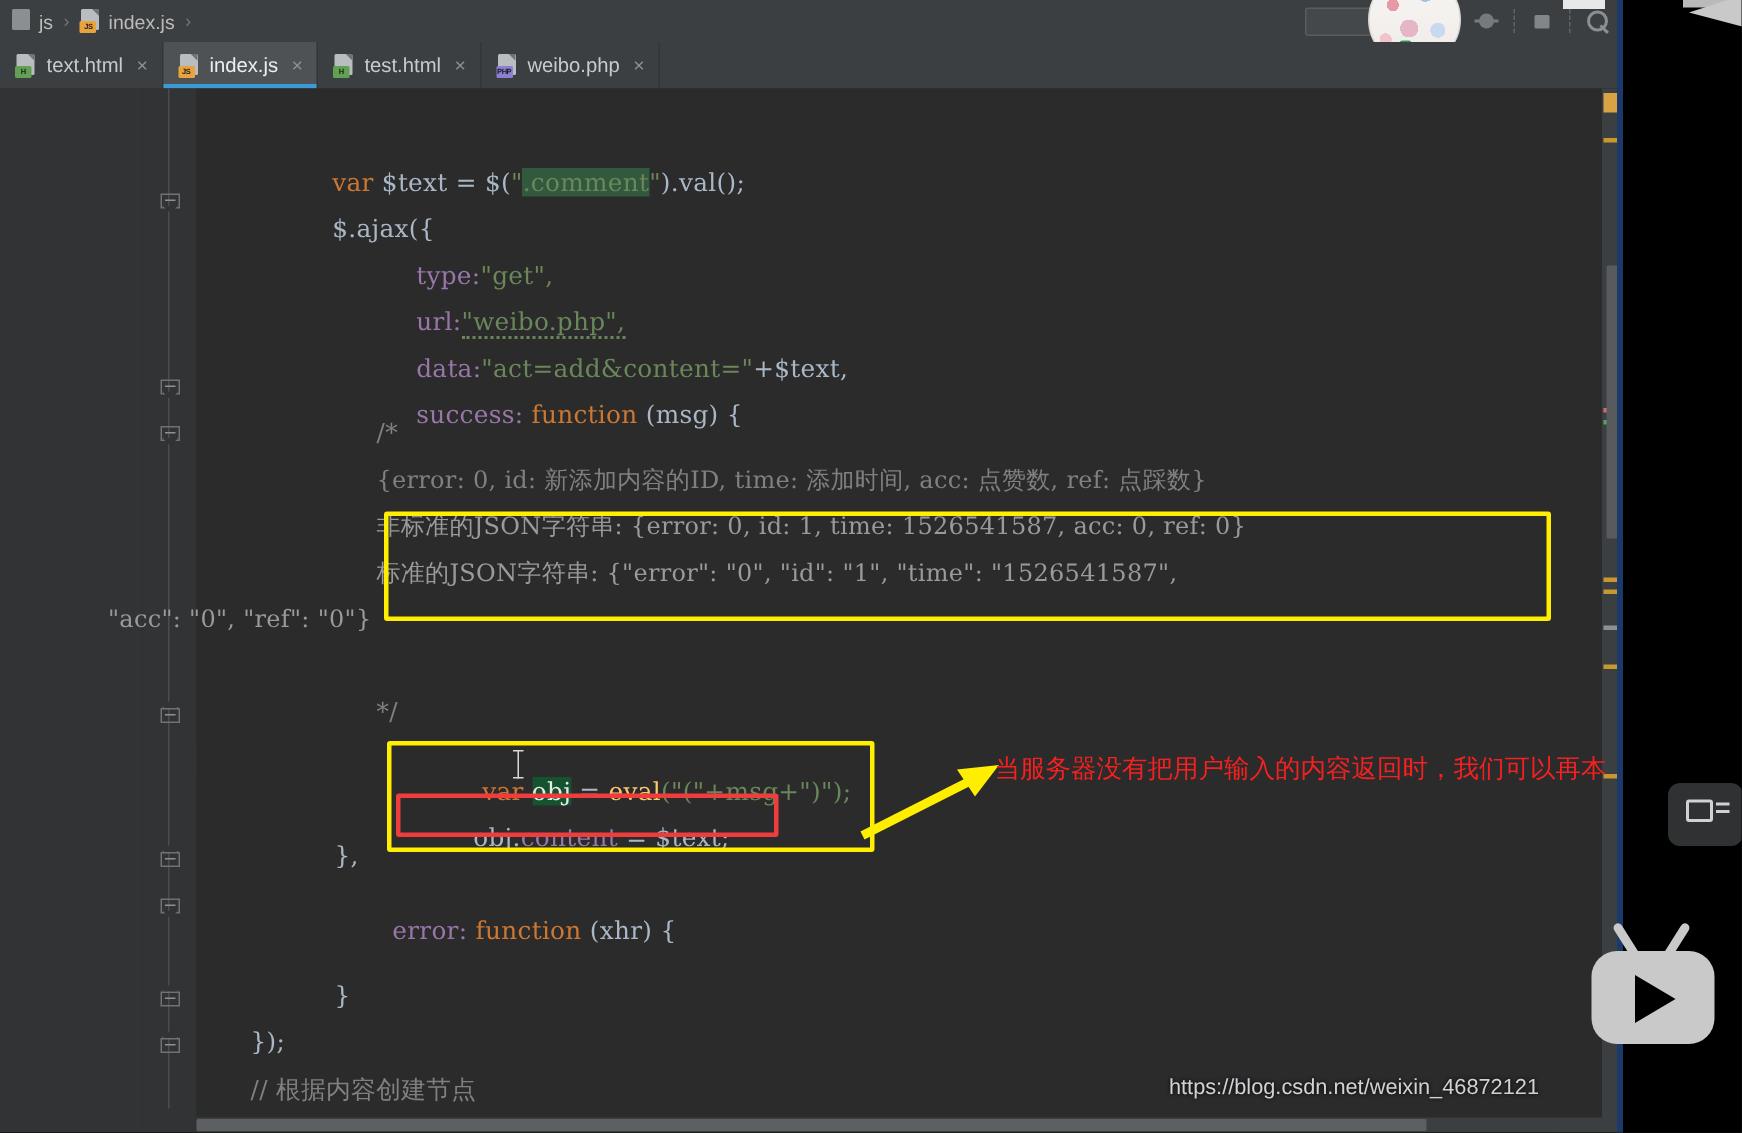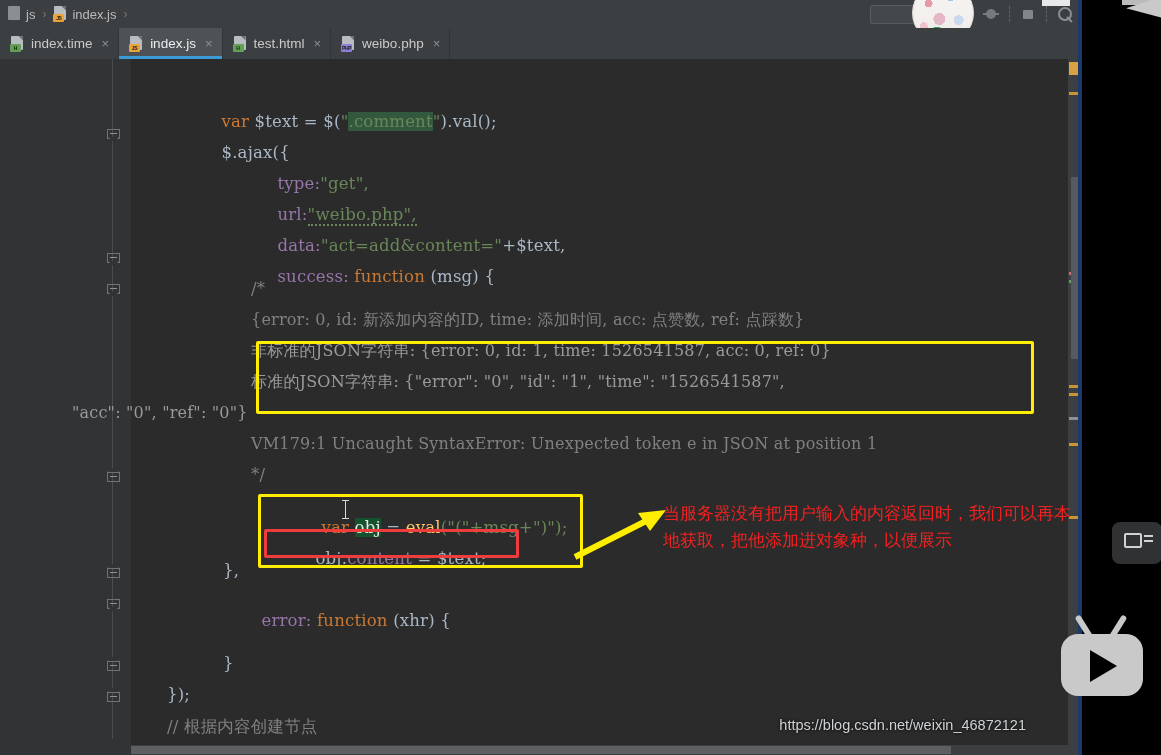--- a/index.html
+++ b/index.html
@@ -241,21 +241,21 @@
       </div>
     </div>
 
     <div class="tabbar">
       <div class="tab">
         <span class="ficon">
           <span class="sheet"></span>
             <span class="fold"></span>
             <span class="badge badge-html">H</span>
         </span>
-        <span>index.time</span>
+        <span>text.html</span>
         <span class="close">×</span>
       </div>
       <div class="tab active">
         <span class="ficon">
           <span class="sheet"></span>
             <span class="fold"></span>
             <span class="badge badge-js">JS</span>
         </span>
         <span>index.js</span>
         <span class="close">×</span>
@@ -380,21 +380,20 @@
 
         <div class="cl cmt" style="left:120px; top:220px;">/*</div>
 
         <div class="cl cmt" style="left:120px; top:251px; font-size:16px;">{error: 0, id: 新添加内容的ID, time: 添加时间, acc: 点赞数, ref: 点踩数}</div>
 
         <div class="cl cmt" style="left:120px; top:282px; font-size:16px; color:#9a9a9a;">非标准的JSON字符串: {error: 0, id: 1, time: 1526541587, acc: 0, ref: 0}</div>
 
         <div class="cl cmt" style="left:120px; top:313px; font-size:16px; color:#9a9a9a;">标准的JSON字符串: {"error": "0", "id": "1", "time": "1526541587",</div>
         <div class="cl cmt" style="left:-59px; top:344px; font-size:16px; color:#9a9a9a;">"acc": "0", "ref": "0"}</div>
 
-        <div class="cl cmt" style="left:120px; top:375px; font-size:16px;">VM179:1 Uncaught SyntaxError: Unexpected token e in JSON at position 1</div>
 
         <div class="cl cmt" style="left:120px; top:406px;">*/</div>
 
         <div class="cl" style="left:136px; top:440px;">
           <span class="kw">var</span><span> </span><span class="obj-sel">obj</span><span class="var"> = </span><span class="fn">eval</span><span class="str">("("+msg+")");</span>
           <span class="caret-i" style="left:78px; top:1px;"></span>
         </div>
 
         <div class="cl" style="left:130px; top:471px;">
           <span class="var">obj.</span><span class="prop">content</span><span class="var"> = $text;</span>
@@ -438,21 +437,20 @@
   <div class="ybox" style="left:258px; top:494px; width:325px; height:74px;"></div>
 
   <div class="rbox" style="left:264px; top:529px; width:255px; height:29px;"></div>
 
   <svg style="position:absolute; left:570px; top:495px; width:110px; height:75px;" viewBox="0 0 110 75">
     <line x1="5" y1="62" x2="84" y2="22" stroke="#ffee00" stroke-width="6"></line>
     <polygon points="96,15 68,18 80,36" fill="#ffee00"></polygon>
   </svg>
 
   <div class="redtext" style="left:663px; top:500px;">当服务器没有把用户输入的内容返回时，我们可以再本</div>
-  <div class="redtext" style="left:663px; top:527px;">地获取，把他添加进对象种，以便展示</div>
 
   <div class="bluebar"></div>
   <div class="rightpanel">
     <div class="whitenotch" style="left:-40px; top:0;"></div>
   </div>
   <div class="graynotch"></div>
   <div class="toparrow"></div>
 
   <div class="chatbub">
     <span class="sq"></span>

